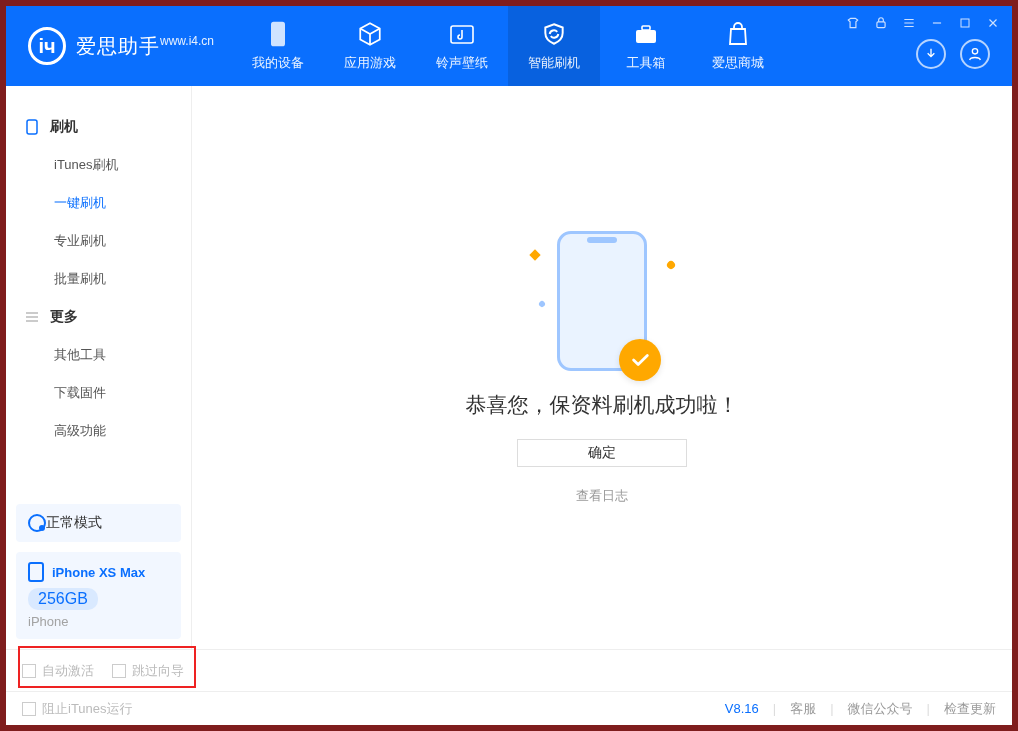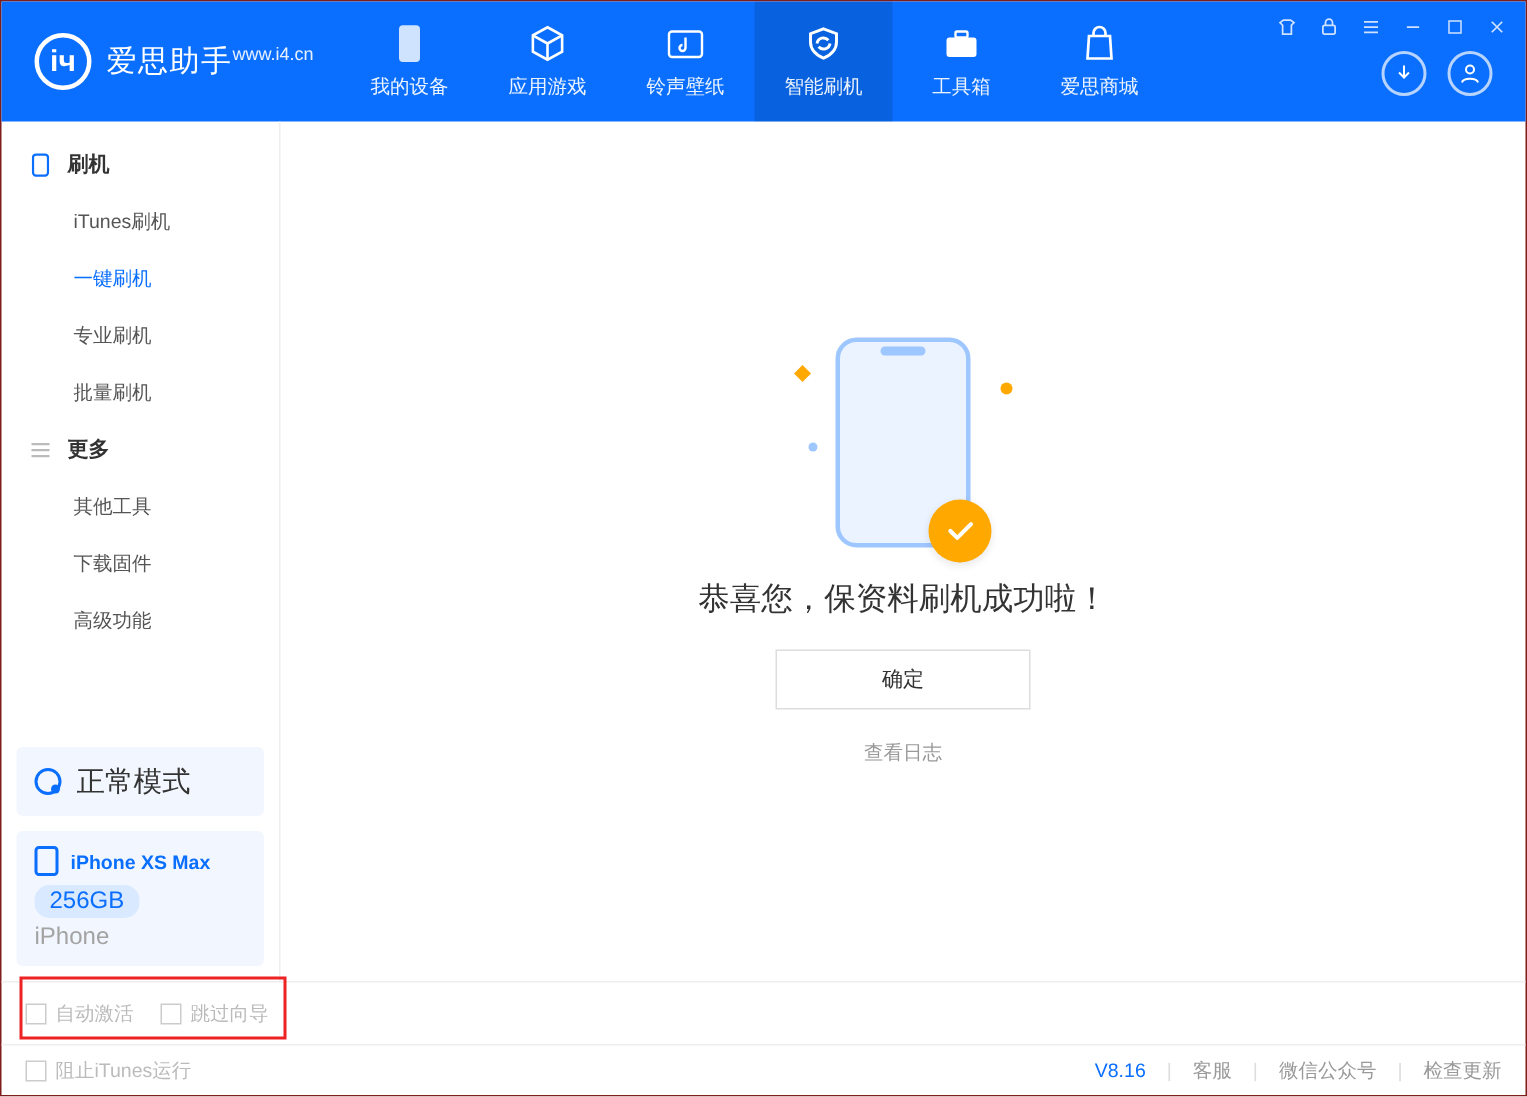--- a/index.html
+++ b/index.html
@@ -1,58 +1,58 @@
 <!DOCTYPE html>
 <html><head>
 <meta charset="utf-8">
 <style>
 * { margin: 0; padding: 0; box-sizing: border-box; font-family: "Microsoft YaHei", Arial, sans-serif; }
 body { background: #f5f5f5; }
-.window { width: 1018px; height: 731px; background: #fff; border: 1px solid #7f1d1d; display: flex; flex-direction: column; position: relative; }
+.window { width: 1018px; height: 731px; background: #fff; border: 6px solid #7f1d1d; display: flex; flex-direction: column; position: relative; }
 .header { height: 80px; background: linear-gradient(to right, #0a6ffe, #0a6ffe); display: flex; align-items: center; color: #fff; }
 .logo-block { display: flex; align-items: center; padding: 0 18px 0 22px; gap: 10px; }
 .logo-circle { width: 38px; height: 38px; border: 3px solid #fff; border-radius: 50%; display: flex; align-items: center; justify-content: center; font-weight: bold; font-size: 20px; color: #fff; }
 .logo-text { display: flex; flex-direction: row; line-height: 1.1; }
 .logo-text .cn { font-size: 20px; font-weight: 500; letter-spacing: 1px; }
 .logo-text .en { font-size: 12px; opacity: .9; }
 .nav { flex: 1; display: flex; height: 100%; }
 .nav-item { width: 92px; display: flex; flex-direction: column; align-items: center; justify-content: center; gap: 6px; cursor: pointer; color: rgba(255,255,255,.92); font-size: 13px; }
 .nav-item.active { background: rgba(0,0,0,.12); }
 .nav-icon { width: 28px; height: 28px; display: flex; align-items: center; justify-content: center; }
 .titlebar-icons { position: absolute; top: 8px; right: 10px; display: flex; gap: 10px; color: #cfe2ff; font-size: 14px; }
 .titlebar-icons .tb { width: 18px; height: 18px; display: flex; align-items: center; justify-content: center; cursor: pointer; }
 .header-right { display: flex; align-items: center; gap: 14px; padding-right: 22px; padding-top: 16px; }
 .circle-btn { width: 30px; height: 30px; border: 2px solid rgba(255,255,255,.7); border-radius: 50%; display: flex; align-items: center; justify-content: center; cursor: pointer; }
 .body { flex: 1; display: flex; min-height: 0; }
 .sidebar { width: 186px; border-right: 1px solid #eee; display: flex; flex-direction: column; }
-.side-scroll { flex: 1; overflow: auto; padding-top: 10px; }
+.side-scroll { flex: 1; overflow: auto; padding-top: 22px; }
 .side-group-hd { display: flex; align-items: center; gap: 10px; padding: 10px 18px; color: #333; font-size: 14px; font-weight: 600; }
 .side-group-hd .gicon { width: 16px; height: 16px; display: flex; align-items: center; justify-content: center; }
 .side-item { padding: 10px 18px 10px 48px; font-size: 13px; color: #555; cursor: pointer; }
 .side-item.active { color: #0a6ffe; }
 .side-bottom { padding: 10px; }
-.mode-card { background: #f2f7ff; border-radius: 4px; padding: 10px 12px; display: flex; align-items: center; gap: 10px; color: #333; font-size: 19px; margin-bottom: 10px; }
+.mode-card { background: #f2f7ff; border-radius: 4px; padding: 10px 12px; display: flex; align-items: center; color: #333; font-size: 14px; margin-bottom: 10px; }
 .mode-icon { width: 18px; height: 18px; border: 2px solid #0a6ffe; border-radius: 50%; position: relative; }
 .mode-icon::after { content: ""; position: absolute; width: 6px; height: 6px; background: #0a6ffe; border-radius: 50%; right: -1px; bottom: -1px; }
 .device-card { background: #f2f7ff; border-radius: 4px; padding: 10px 12px; }
 .device-hd { display: flex; align-items: center; gap: 8px; color: #0a6ffe; font-size: 13px; font-weight: 700; }
 .device-phone-icon { width: 16px; height: 20px; border: 2px solid #0a6ffe; border-radius: 3px; }
 .storage-badge { display: inline-block; margin-top: 6px; padding: 2px 10px; border-radius: 10px; background: #d9e9ff; color: #0a6ffe; font-size: 16px; }
-.device-sub { color: #a3a3a3; font-size: 16px; margin-top: 4px; }
+.device-sub { color: #a3a3a3; font-size: 13px; margin-top: 4px; }
 .main { flex: 1; display: flex; flex-direction: column; align-items: center; justify-content: center; gap: 20px; }
 .phone-illus { position: relative; width: 90px; height: 140px; }
 .phone-outline { position: absolute; inset: 0; border: 3px solid #9ec6ff; border-radius: 14px; background: #eaf3ff; }
 .phone-notch { position: absolute; top: 6px; left: 50%; transform: translateX(-50%); width: 30px; height: 6px; background: #9ec6ff; border-radius: 3px; }
 .check-badge { position: absolute; right: -14px; bottom: -10px; width: 42px; height: 42px; background: #ffa800; border-radius: 50%; display: flex; align-items: center; justify-content: center; box-shadow: 0 2px 6px rgba(0,0,0,.1); }
 .sparkle { position: absolute; background: #ffa800; transform: rotate(45deg); }
 .sp1 { width: 8px; height: 8px; left: -26px; top: 20px; }
 .sp2 { width: 6px; height: 6px; left: -18px; top: 70px; border-radius: 50%; background:#9ec6ff;}
 .sp3 { width: 8px; height: 8px; right: -28px; top: 30px; border-radius:50%; }
 .success-text { font-size: 21px; color: #333; font-weight: 500; }
-.ok-btn { width: 170px; height: 40px; border: 1px solid #ddd; background: #fff; color: #333; font-size: 14px; cursor: pointer; }
+.ok-btn { width: 170px; height: 28px; border: 1px solid #ddd; background: #fff; color: #333; font-size: 14px; cursor: pointer; }
 .view-log { color: #999; font-size: 13px; cursor: pointer; }
 .footer-top { height: 42px; border-top: 1px solid #eee; display: flex; align-items: center; padding: 0 16px; gap: 18px; }
 .red-outline { position: absolute; left: 12px; right: auto; width: 178px; bottom: 37px; height: 42px; border: 2px solid #e22; pointer-events: none; }
 .chk { display: flex; align-items: center; gap: 6px; color: #bbb; font-size: 13px; cursor: pointer; }
 .chk .box { width: 14px; height: 14px; border: 1px solid #ccc; background: #fff; }
 .statusbar { height: 34px; border-top: 1px solid #eee; display: flex; align-items: center; padding: 0 16px; font-size: 13px; color: #999; }
 .statusbar .right { margin-left: auto; display: flex; align-items: center; gap: 14px; }
 .statusbar .sep { color: #ddd; }
 .version { color: #0a6ffe; }
 .st-link { cursor: pointer; }

